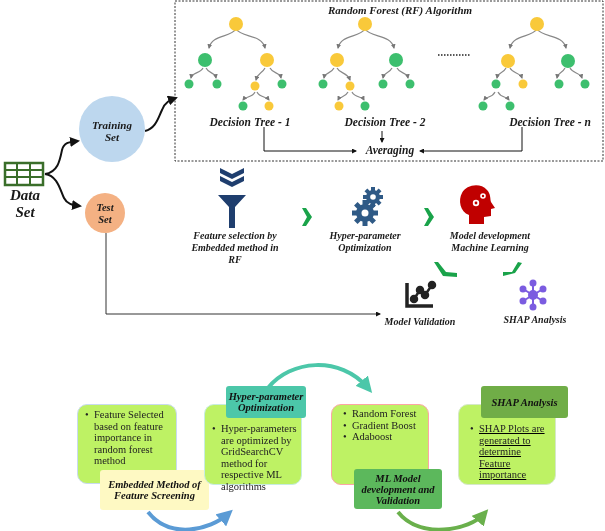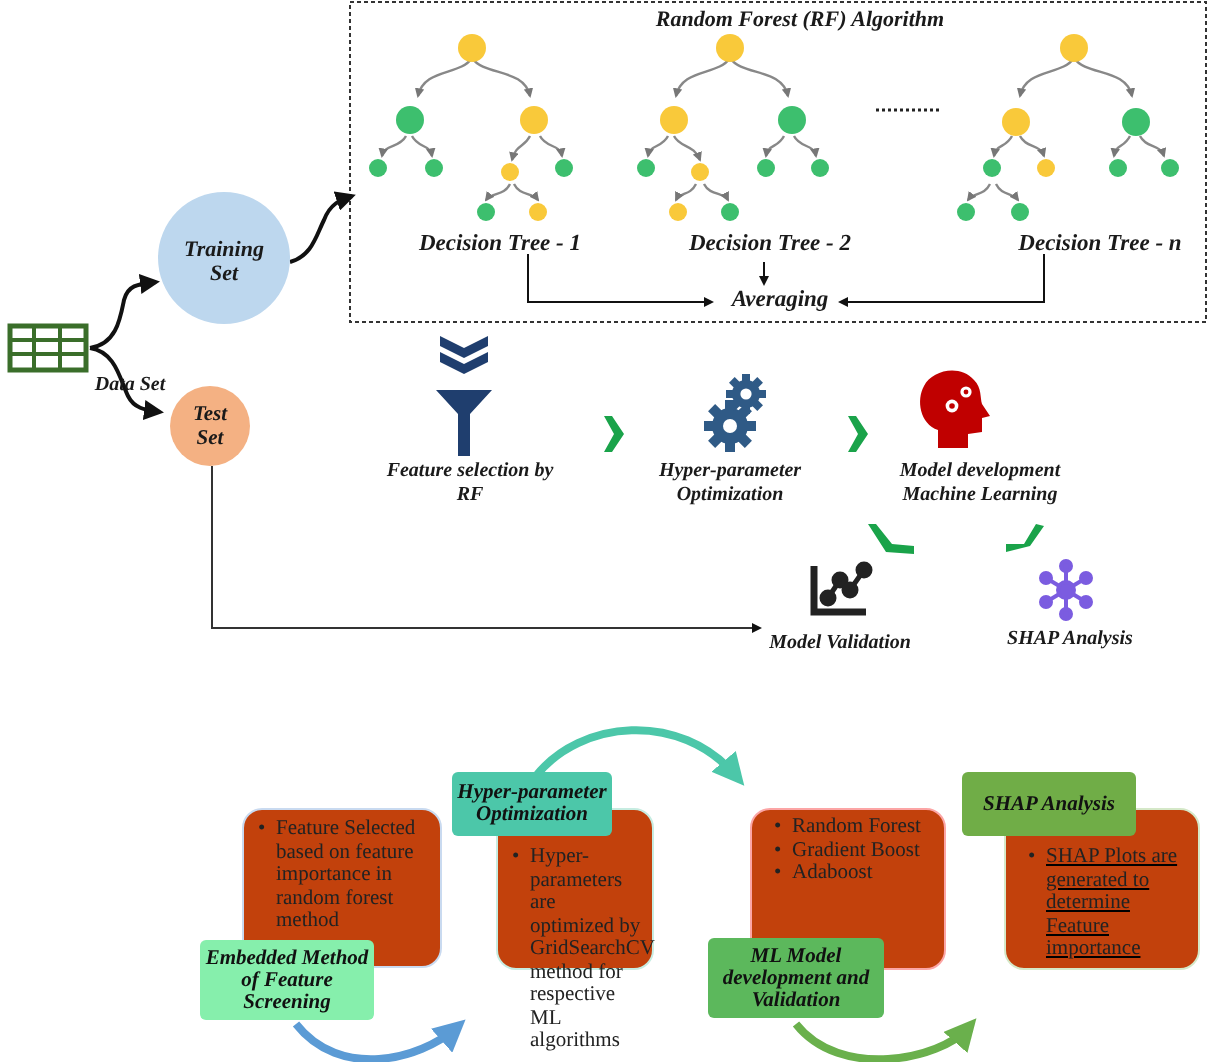--- a/index.html
+++ b/index.html
@@ -1,20 +1,20 @@
 <!DOCTYPE html>
 <html><head>
 <meta charset="utf-8">
 <style>
   html, body { margin:0; padding:0; background:#ffffff; }
   body { width:605px; height:531px; position:relative; overflow:hidden;
          font-family:"Liberation Serif", serif; }
   .abs { position:absolute; }
   .lbl { font-style:italic; font-weight:bold; color:#1a1a1a; text-align:center; }
-  .card { position:absolute; background:#c2410c; border-radius:10px;margin-left:44px; }
+  .card { position:absolute; background:#bef264; border-radius:10px; }
   .card ul { margin:0; padding:0 0 0 10px; list-style:none; }
   .card li { position:relative; font-size:10.5px; line-height:11.5px; color:#222; }
   .card li::before { content:"\2022"; position:absolute; left:-9px; top:0; }
   .tag { position:absolute; border-radius:3px; color:#111; font-style:italic; font-weight:bold;
          font-size:10.5px; line-height:11px; text-align:center; display:flex; align-items:center;
          justify-content:center; box-sizing:border-box; padding:2px; }
 </style>
 </head>
 <body>
 
@@ -190,32 +190,33 @@
 
   <line x1="0" y1="349" x2="605" y2="349" stroke="#222" stroke-width="2"></line>
 </svg>
 
 <div class="abs lbl" style="left:300px;top:4px;width:200px;font-size:11px;">Random Forest (RF) Algorithm</div>
 <div class="abs lbl" style="left:195px;top:116px;width:110px;font-size:11.5px;">Decision Tree - 1</div>
 <div class="abs lbl" style="left:330px;top:116px;width:110px;font-size:11.5px;">Decision Tree - 2</div>
 <div class="abs lbl" style="left:500px;top:116px;width:100px;font-size:11.5px;">Decision Tree - n</div>
 <div class="abs lbl" style="left:355px;top:144px;width:70px;font-size:11.5px;">Averaging</div>
 
-<div class="abs lbl" style="left:0px;top:187px;width:50px;font-size:10px;margin-left:40px;">Data Set</div>
+<div class="abs lbl" style="left:0px;top:187px;width:50px;font-size:15px;">Data Set</div>
 <div class="abs lbl" style="left:82px;top:119px;width:60px;font-size:11px;line-height:12px;">
   <div>Training</div>
   <div>Set</div>
 </div>
 <div class="abs lbl" style="left:80px;top:202px;width:50px;font-size:10.5px;line-height:12px;">
   <div>Test</div>
   <div>Set</div>
 </div>
 
 <div class="abs lbl" style="left:180px;top:230px;width:110px;font-size:10px;line-height:12px;">
   <div>Feature selection by</div>
+  <div>Embedded method in</div>
   <div>RF</div>
 </div>
 <div class="abs lbl" style="left:315px;top:230px;width:100px;font-size:10px;line-height:12px;">
   <div>Hyper-parameter</div>
   <div>Optimization</div>
 </div>
 <div class="abs lbl" style="left:435px;top:230px;width:110px;font-size:10px;line-height:12px;">
   <div>Model development</div>
   <div>Machine Learning</div>
 </div>
@@ -237,23 +238,23 @@
   <path d="M148,162 C170,190 210,180 228,164" stroke="#5b9bd5" stroke-width="4" fill="none" marker-end="url(#ab)"></path>
   <path d="M268,38 C290,10 340,5 368,38" stroke="#4cc7a9" stroke-width="4" fill="none" marker-end="url(#at)"></path>
   <path d="M398,162 C420,190 470,180 484,164" stroke="#6ab04c" stroke-width="4" fill="none" marker-end="url(#ag)"></path>
 </svg>
 
 <div class="card" style="left:77px;top:404px;width:100px;height:80px;border:1px solid #c9daf0;padding:4px 4px 0 6px;box-sizing:border-box;">
   <ul>
       <li>Feature Selected based on feature importance in random forest method</li>
     </ul>
 </div>
-<div class="tag" style="left:100px;top:470px;width:87px;height:40px;background:#86efac;">Embedded Method of Feature Screening</div>
-
-<div class="card" style="left:204px;top:404px;width:79px;height:81px;border:1px solid #c7ece1;padding:18px 4px 0 6px;box-sizing:border-box;">
+<div class="tag" style="left:100px;top:470px;width:109px;height:40px;background:#fef9c3;">Embedded Method of Feature Screening</div>
+
+<div class="card" style="left:204px;top:404px;width:98px;height:81px;border:1px solid #c7ece1;padding:18px 4px 0 6px;box-sizing:border-box;">
   <ul>
       <li>Hyper-parameters are optimized by GridSearchCV method for respective ML algorithms</li>
     </ul>
 </div>
 <div class="tag" style="left:226px;top:386px;width:80px;height:32px;background:#4cc7a9;">Hyper-parameter Optimization</div>
 
 <div class="card" style="left:331px;top:404px;width:98px;height:81px;border:1px solid #fca5a5;padding:3px 4px 0 10px;box-sizing:border-box;">
   <ul>
     <li>Random Forest</li>
     <li>Gradient Boost</li>

